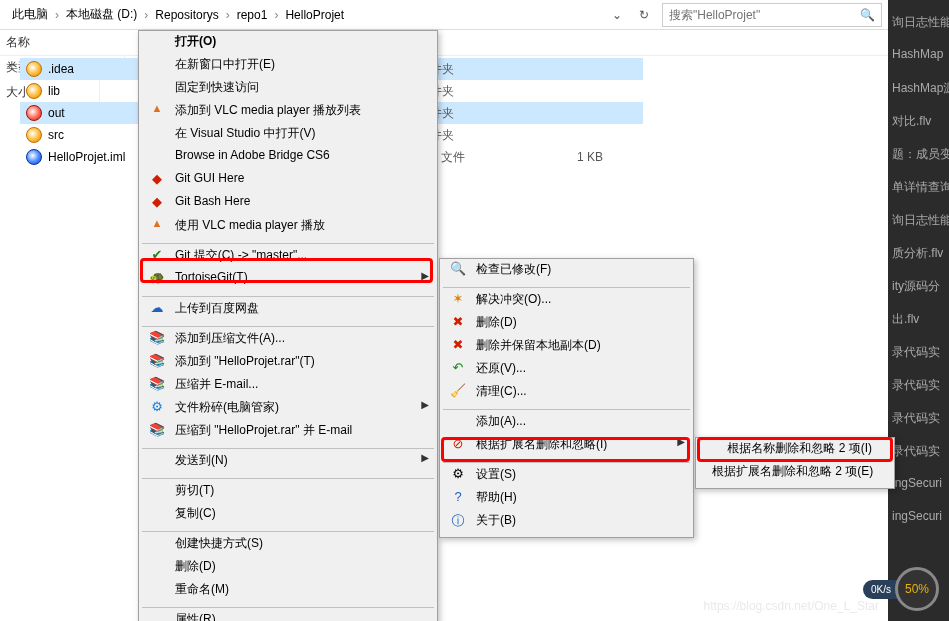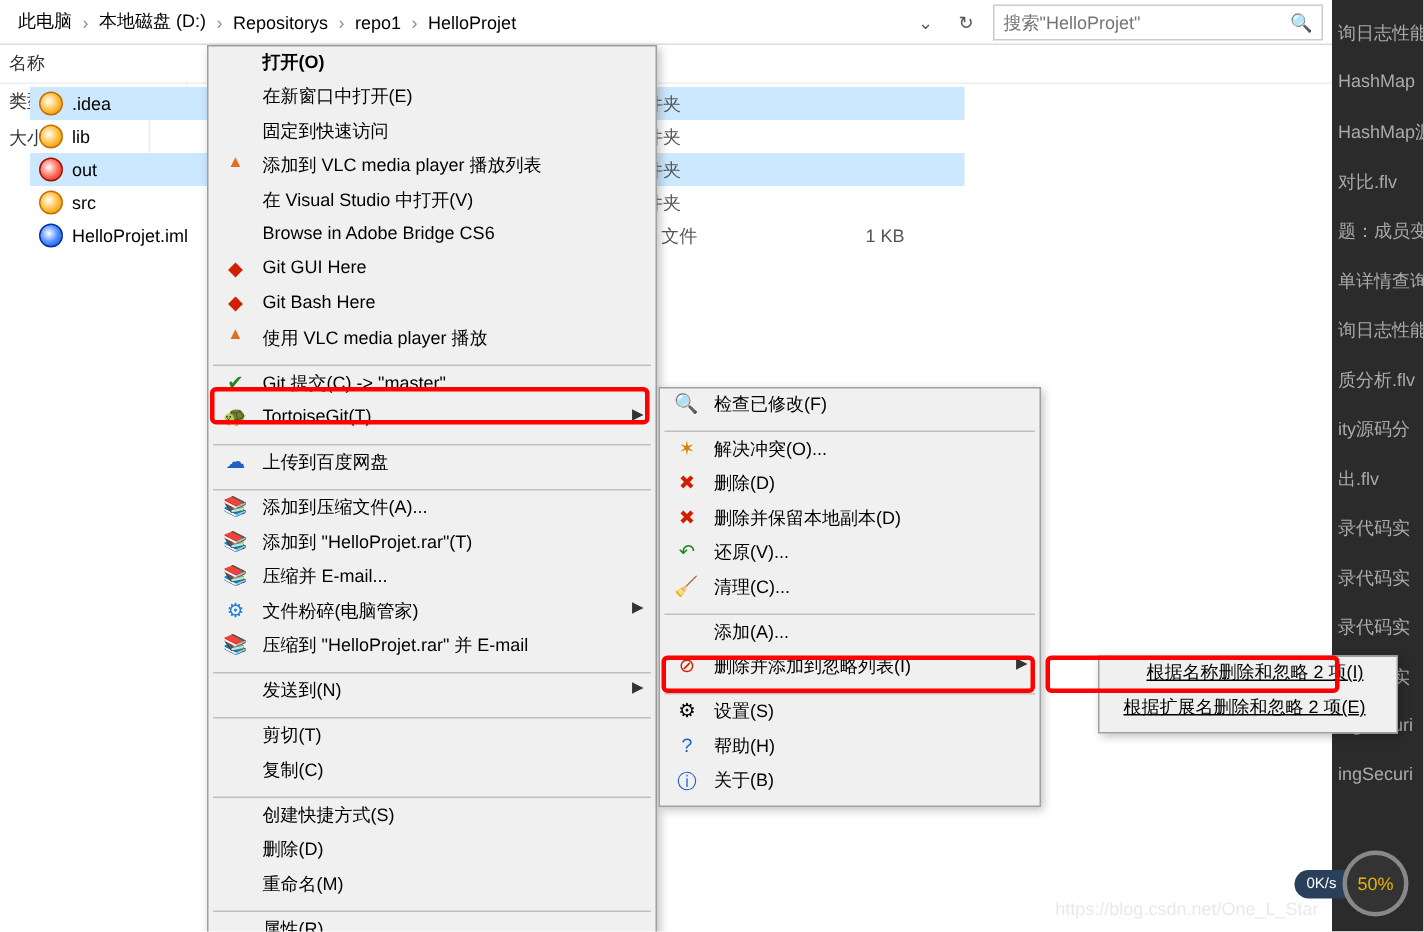--- a/index.html
+++ b/index.html
@@ -29,21 +29,21 @@
 .file-name { width: 398px; display: flex; align-items: center; gap: 6px; padding-left: 6px; }
 .file-type { width: 125px; color: #555; }
 .file-size { width: 100px; color: #555; text-align: right; padding-right: 40px; }
 .fi { width: 16px; height: 16px; display: inline-block; }
 .folder-y { background: radial-gradient(circle at 40% 40%, #fff 0%, #ffc040 50%, #e08000 100%); border-radius: 50%; border: 1px solid #c07000; }
 .folder-r { background: radial-gradient(circle at 40% 40%, #fff 0%, #ff7060 50%, #d02000 100%); border-radius: 50%; border: 1px solid #a01000; }
 .folder-b { background: radial-gradient(circle at 40% 40%, #fff 0%, #5090ff 50%, #1040c0 100%); border-radius: 50%; border: 1px solid #0030a0; }
 .ctxmenu { position: absolute; background: #f0f0f0; border: 1px solid #a0a0a0; box-shadow: 2px 2px 6px rgba(0,0,0,.25); padding: 2px; z-index: 10; }
 .ctx1 { top: 30px; left: 138px; width: 300px; }
 .ctx2 { top: 258px; left: 439px; width: 255px; }
-.ctx3 { top: 437px; left: 732px; width: 200px; text-decoration: underline; }
+.ctx3 { top: 437px; left: 695px; width: 200px; }
 .mi { display: flex; align-items: flex-start; height: 23px; padding: 0 20px 0 6px; position: relative; }
 .mi-icon { width: 20px; text-align: center; margin-right: 8px; font-size: 13px; }
 .mi-text { flex: 1; white-space: nowrap; }
 .mi-arrow { position: absolute; right: 6px; color: #333; font-size: 10px; }
 .sep { height: 1px; background: #c0c0c0; margin: 3px 1px; }
 .hl { border: 3px solid #ff0000; border-radius: 4px; position: absolute; pointer-events: none; z-index: 20; }
 .hl1 { top: 258px; left: 140px; width: 293px; height: 25px; }
 .hl2 { top: 437px; left: 441px; width: 249px; height: 25px; }
 .hl3 { top: 437px; left: 697px; width: 196px; height: 25px; }
 .darkpanel { position: absolute; top: 0; right: 0; width: 61px; height: 621px; background: #2b2b2b; color: #aaa; font-size: 11px; padding-top: 6px; }
@@ -273,21 +273,21 @@
       <span class="mi-icon blue">🧹</span>
       <span class="mi-text">清理(C)...</span>
     </div>
     <div class="sep"></div>
     <div class="mi">
       <span class="mi-icon "></span>
       <span class="mi-text">添加(A)...</span>
     </div>
     <div class="mi">
       <span class="mi-icon red">⊘</span>
-      <span class="mi-text">删除并添加到忽略列表(I)</span>
+      <span class="mi-text">根据扩展名删除和忽略(I)</span>
       <span class="mi-arrow">▶</span>
     </div>
     <div class="sep"></div>
     <div class="mi">
       <span class="mi-icon ">⚙</span>
       <span class="mi-text">设置(S)</span>
     </div>
     <div class="mi">
       <span class="mi-icon blue">?</span>
       <span class="mi-text">帮助(H)</span>

